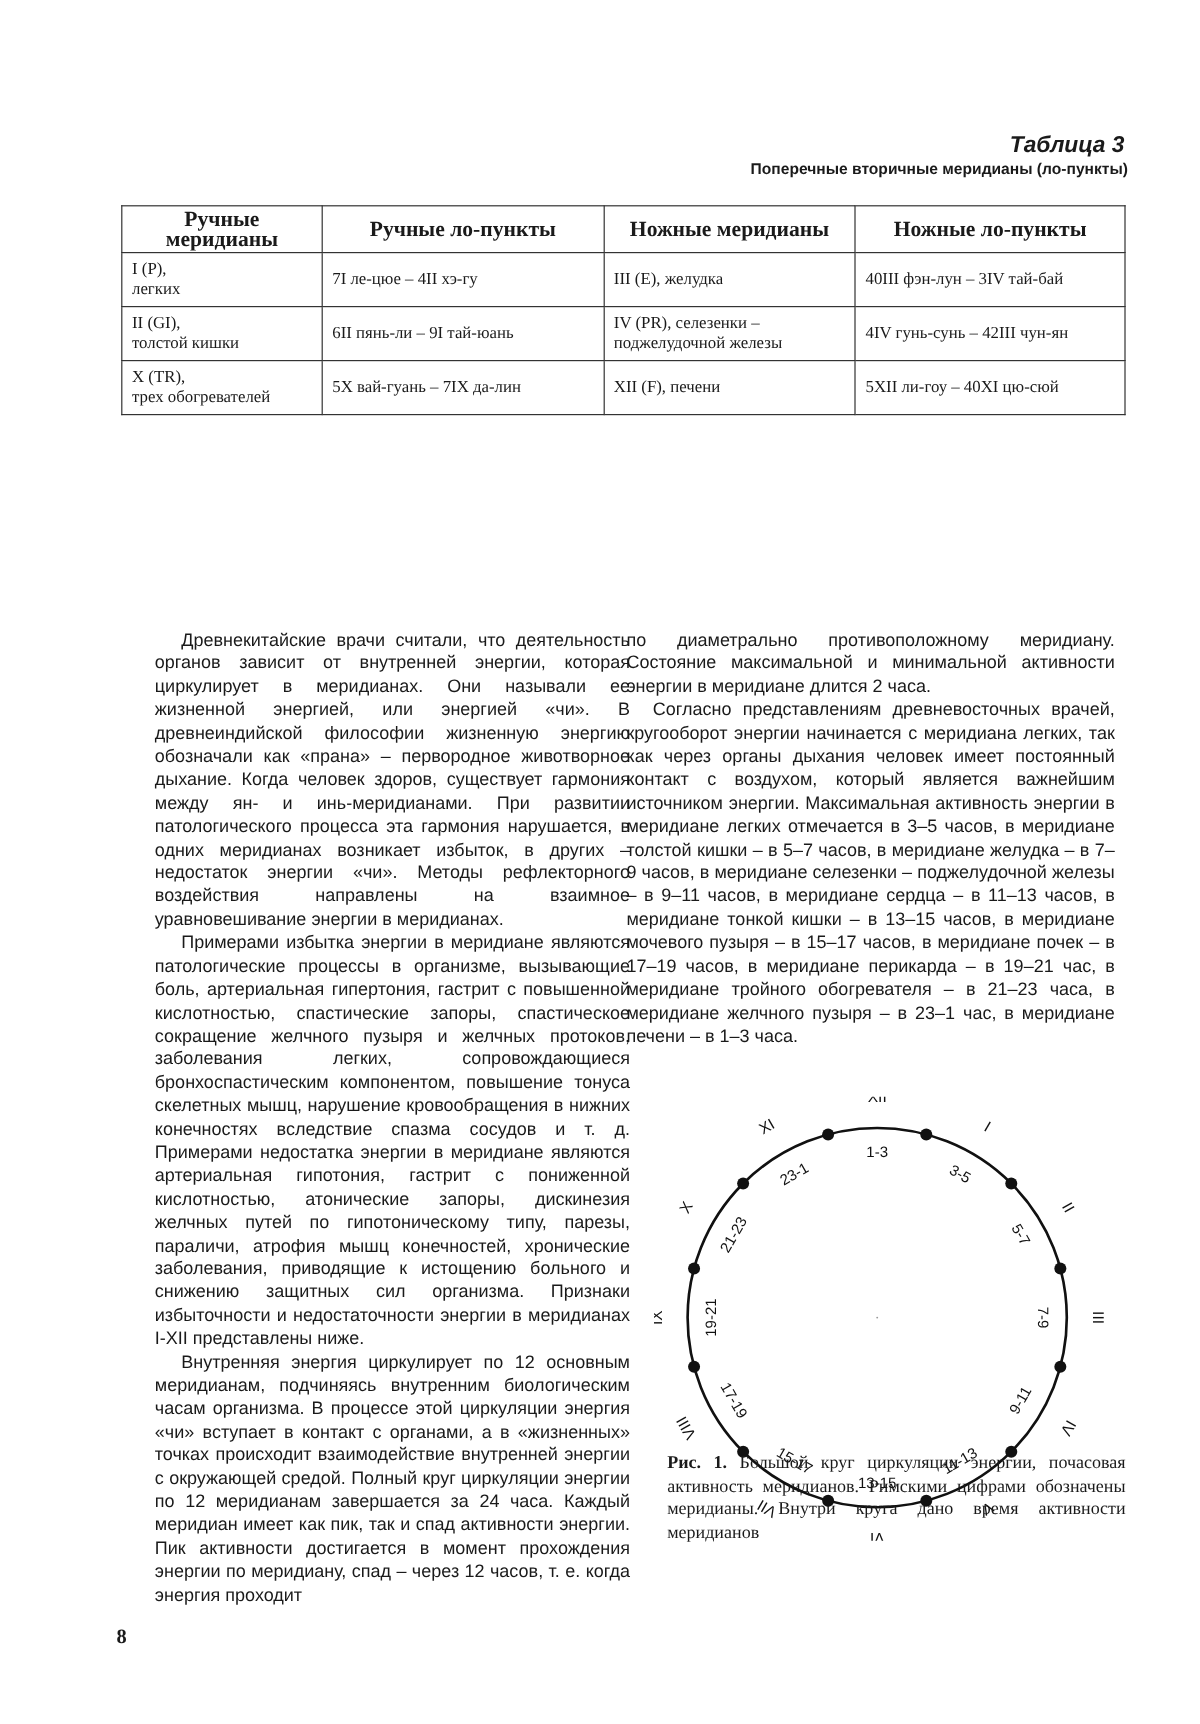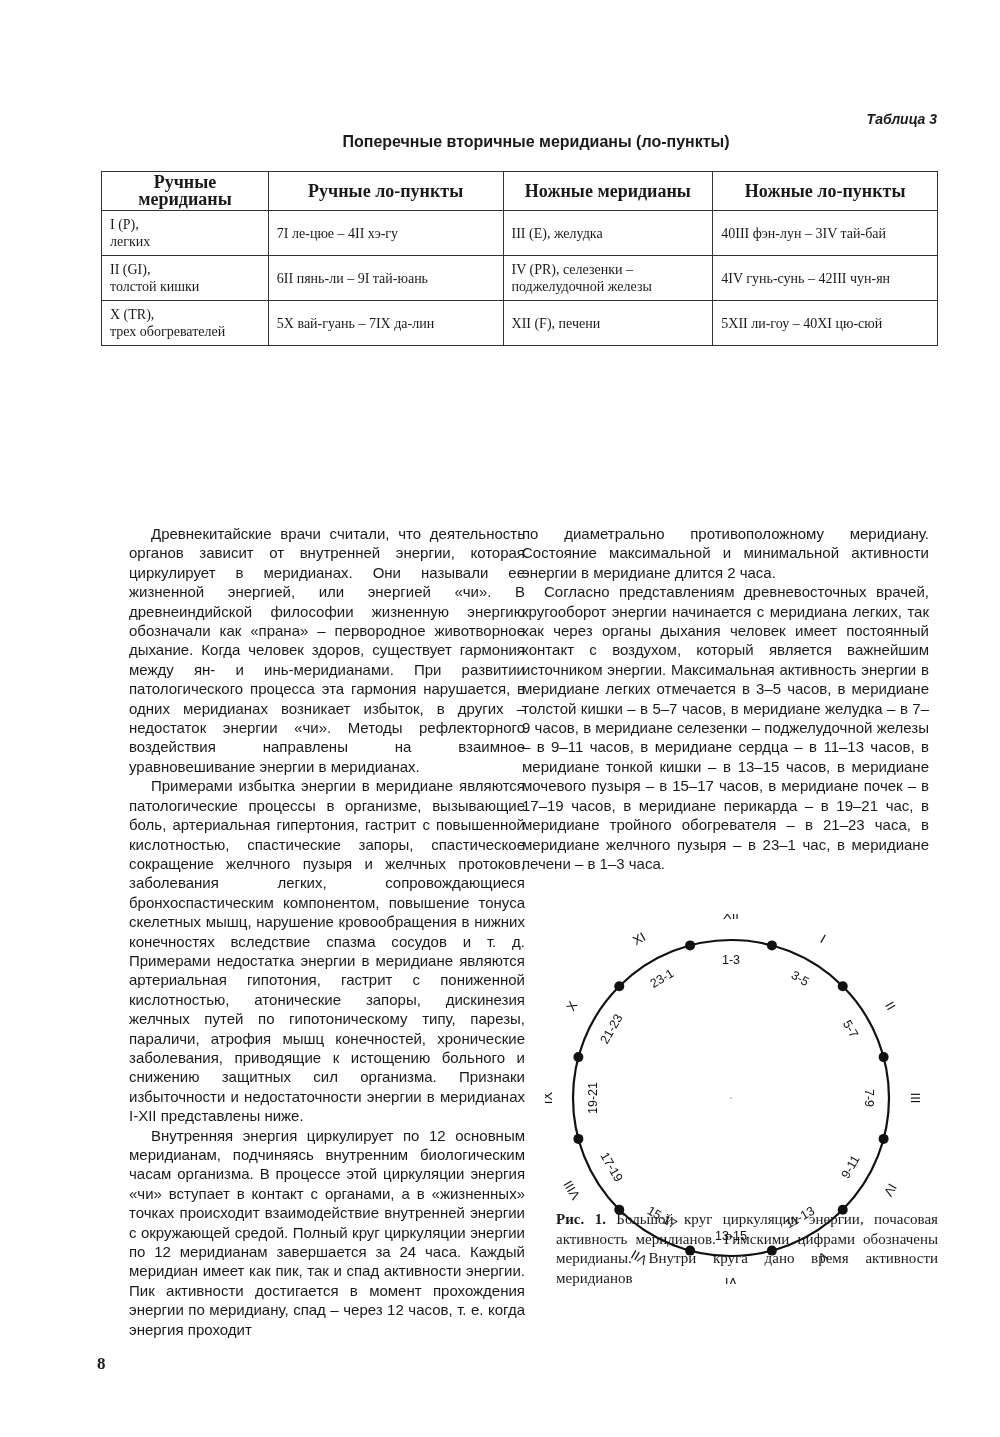--- a/index.html
+++ b/index.html
@@ -1,23 +1,23 @@
 <!DOCTYPE html>
 <html><head>
   <meta charset="utf-8">
   <style>
     html, body { margin: 0; padding: 0; background: #ffffff; }
     body { width: 1000px; height: 1437px; position: relative; overflow: hidden; color: #1a1a1a; }
     .table-label {
       position: absolute; left: 780px; top: 111px; width: 157px; text-align: right;
-      font-family: "Liberation Sans", sans-serif; font-weight: bold; font-style: italic; font-size: 14px;
+      font-family: "Liberation Sans", sans-serif; font-weight: bold; font-style: italic; font-size: 19px;
     }
     .table-title {
-      position: absolute; left: 116px; top: 133px; width: 840px; text-align: center;
-      font-family: "Liberation Sans", sans-serif; font-weight: bold; font-size: 16px;
+      position: absolute; left: 100px; top: 133px; width: 840px; text-align: right;
+      font-family: "Liberation Sans", sans-serif; font-weight: bold; font-size: 13px;
     }
     table.lo {
       position: absolute; left: 101px; top: 171px; width: 837px;
       border-collapse: collapse; font-family: "Liberation Serif", serif; font-size: 14px;
     }
     table.lo th, table.lo td {
       border: 1.5px solid #333; padding: 0 8px; vertical-align: middle; text-align: left; line-height: 17px;
     }
     table.lo th { height: 38px; font-weight: bold; text-align: center; font-size: 18px; }
     table.lo td { height: 44px; }

